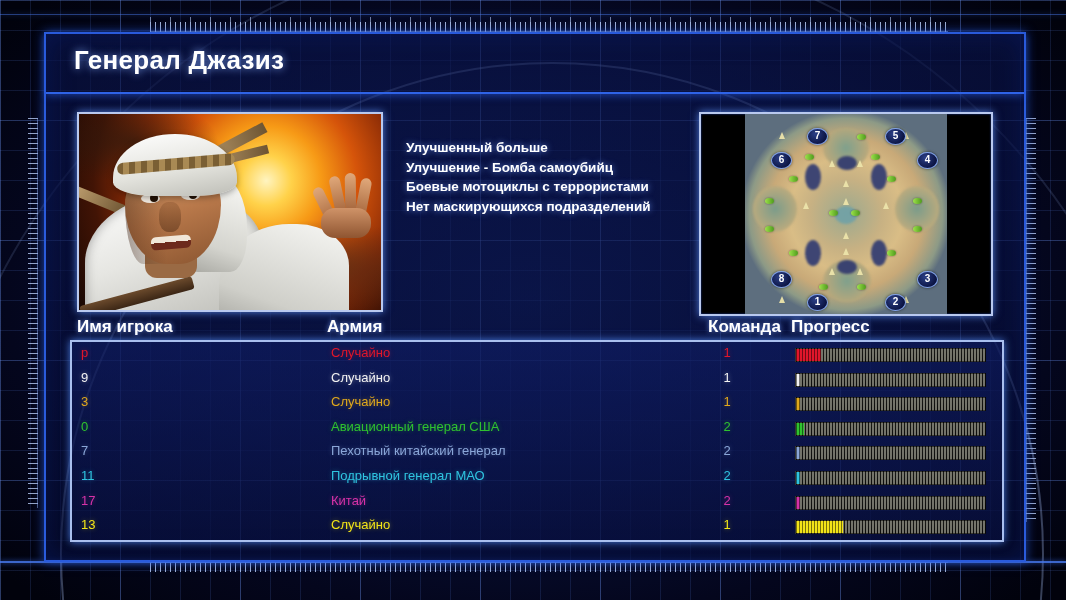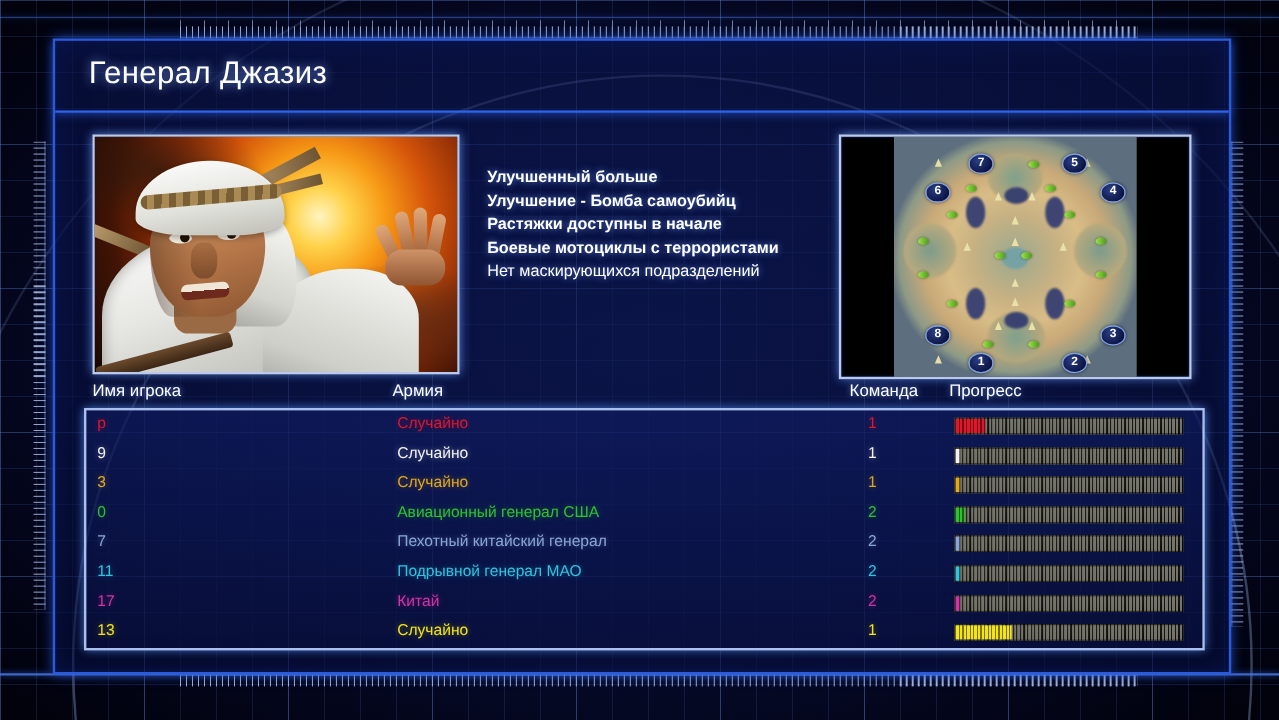--- a/index.html
+++ b/index.html
@@ -46,21 +46,21 @@
   .hline{position:absolute;height:2px;background:rgba(70,120,235,.85);pointer-events:none;
     box-shadow:0 0 5px rgba(60,110,235,.8);}
 
   
   #window{position:absolute;left:44px;top:32px;width:978px;height:526px;
     background:linear-gradient(180deg, rgba(10,20,74,.62), rgba(6,12,52,.55));
     border:2px solid #2a5bdc;box-shadow:0 0 10px rgba(40,90,220,.75), inset 0 0 26px rgba(10,30,110,.5);}
 
   
   #titlebar{position:relative;height:58px;border-bottom:2px solid #2f63e6;
-    box-shadow:0 2px 7px rgba(40,90,220,.55);}
+    box-shadow:0 2px 7px rgba(40,90,220,.55);font-weight:bold;}
   #title{position:absolute;left:28px;top:11px;font-size:26px;color:#fff;letter-spacing:.3px;
     text-shadow:0 0 9px rgba(130,170,255,.85);white-space:nowrap;}
 
   
   #mediarow{position:absolute;left:0;top:60px;width:100%;height:218px;}
 
   .framed{position:absolute;border:2px solid #b9c9ef;
     box-shadow:0 0 8px rgba(90,140,240,.9), 0 0 2px #1d3fa8 inset;background:#000;overflow:hidden;}
   #portrait{left:31px;top:18px;width:302px;height:196px;}
   #minimapbox{right:31px;top:18px;width:290px;height:200px;background:#000;}
@@ -124,21 +124,21 @@
     background:radial-gradient(circle at 38% 32%, #2b3f86, #0a1240 75%);
     border:1px solid #7fa0e8;color:#fff;font-size:10px;line-height:14px;text-align:center;
     font-family:"Liberation Sans",sans-serif;font-weight:bold;box-shadow:0 0 3px rgba(0,0,0,.6);}
   .mm-res{position:absolute;width:9px;height:6px;border-radius:50%;
     background:linear-gradient(90deg,#9de24a,#4d9a1c);box-shadow:0 0 2px rgba(0,0,0,.5);}
   .mm-tree{position:absolute;width:0;height:0;border-left:3px solid transparent;border-right:3px solid transparent;
     border-bottom:7px solid rgba(236,228,170,.95);}
 
   
   #tablehead{position:absolute;left:0;top:283px;width:100%;height:22px;}
-  #tablehead span{position:absolute;color:#fff;font-size:14px;font-weight:normal;
+  #tablehead span{position:absolute;color:#fff;font-size:17px;font-weight:bold;
     text-shadow:0 0 5px rgba(120,160,255,.8);}
   .th-name{left:31px;}.th-army{left:281px;}.th-team{left:662px;}.th-prog{left:745px;}
 
   #tablebox{position:absolute;left:24px;top:306px;width:930px;height:198px;
     border:2px solid #a9bfee;box-shadow:0 0 8px rgba(80,135,240,.9);
     background:linear-gradient(180deg, rgba(16,30,104,.55), rgba(9,18,70,.5));overflow:hidden;}
   .row{position:relative;height:24.6px;}
   .row .rname{position:absolute;left:9px;top:3px;font-size:13px;white-space:nowrap;}
   .row .rarmy{position:absolute;left:259px;top:3px;font-size:13px;white-space:nowrap;}
   .row .rteam{position:absolute;left:645px;top:3px;font-size:13px;width:20px;text-align:center;}
@@ -208,23 +208,22 @@
           <div class="fng f2"></div>
           <div class="fng f3"></div>
           <div class="fng f4"></div>
           <div class="palm"></div>
         </div>
       </div>
 
       <div id="desc" style="position:absolute;left:360px;top:44px;width:330px;">
         <div style="color:#fff;font-size:13.5px;line-height:19.5px;font-weight:bold;text-shadow:0 0 6px rgba(110,150,250,.8);">Улучшенный больше</div>
         <div style="color:#fff;font-size:13.5px;line-height:19.5px;font-weight:bold;text-shadow:0 0 6px rgba(110,150,250,.8);">Улучшение - Бомба самоубийц</div>
-        <div style="color:#fff;font-size:13.5px;line-height:19.5px;font-weight:bold;text-shadow:0 0 6px rgba(110,150,250,.8);">Растяжки доступны в начале</div>
         <div style="color:#fff;font-size:13.5px;line-height:19.5px;font-weight:bold;text-shadow:0 0 6px rgba(110,150,250,.8);">Боевые мотоциклы с террористами</div>
-        <div style="color:#fff;font-size:13.5px;line-height:19.5px;font-weight:normal;text-shadow:0 0 6px rgba(110,150,250,.8);">Нет маскирующихся подразделений</div>
+        <div style="color:#fff;font-size:13.5px;line-height:19.5px;font-weight:bold;text-shadow:0 0 6px rgba(110,150,250,.8);">Нет маскирующихся подразделений</div>
       </div>
 
       <div id="minimapbox" class="framed">
         <div id="minimap">
           <div class="mm-blob" style="left:78px;top:14px;width:46px;height:40px;background:radial-gradient(circle,#7fa08c,#b7a87c 70%,transparent 100%);"></div>
           <div class="mm-blob" style="left:78px;top:146px;width:48px;height:42px;background:radial-gradient(circle,#7fa08c,#b7a87c 70%,transparent 100%);"></div>
           <div class="mm-blob" style="left:8px;top:72px;width:44px;height:46px;background:radial-gradient(circle,#7c9c8a,#b9aa7e 70%,transparent 100%);"></div>
           <div class="mm-blob" style="left:150px;top:72px;width:44px;height:46px;background:radial-gradient(circle,#7c9c8a,#b9aa7e 70%,transparent 100%);"></div>
           <div class="mm-blob" style="left:60px;top:50px;width:16px;height:26px;background:#3e4573;"></div>
           <div class="mm-blob" style="left:126px;top:50px;width:16px;height:26px;background:#3e4573;"></div>

